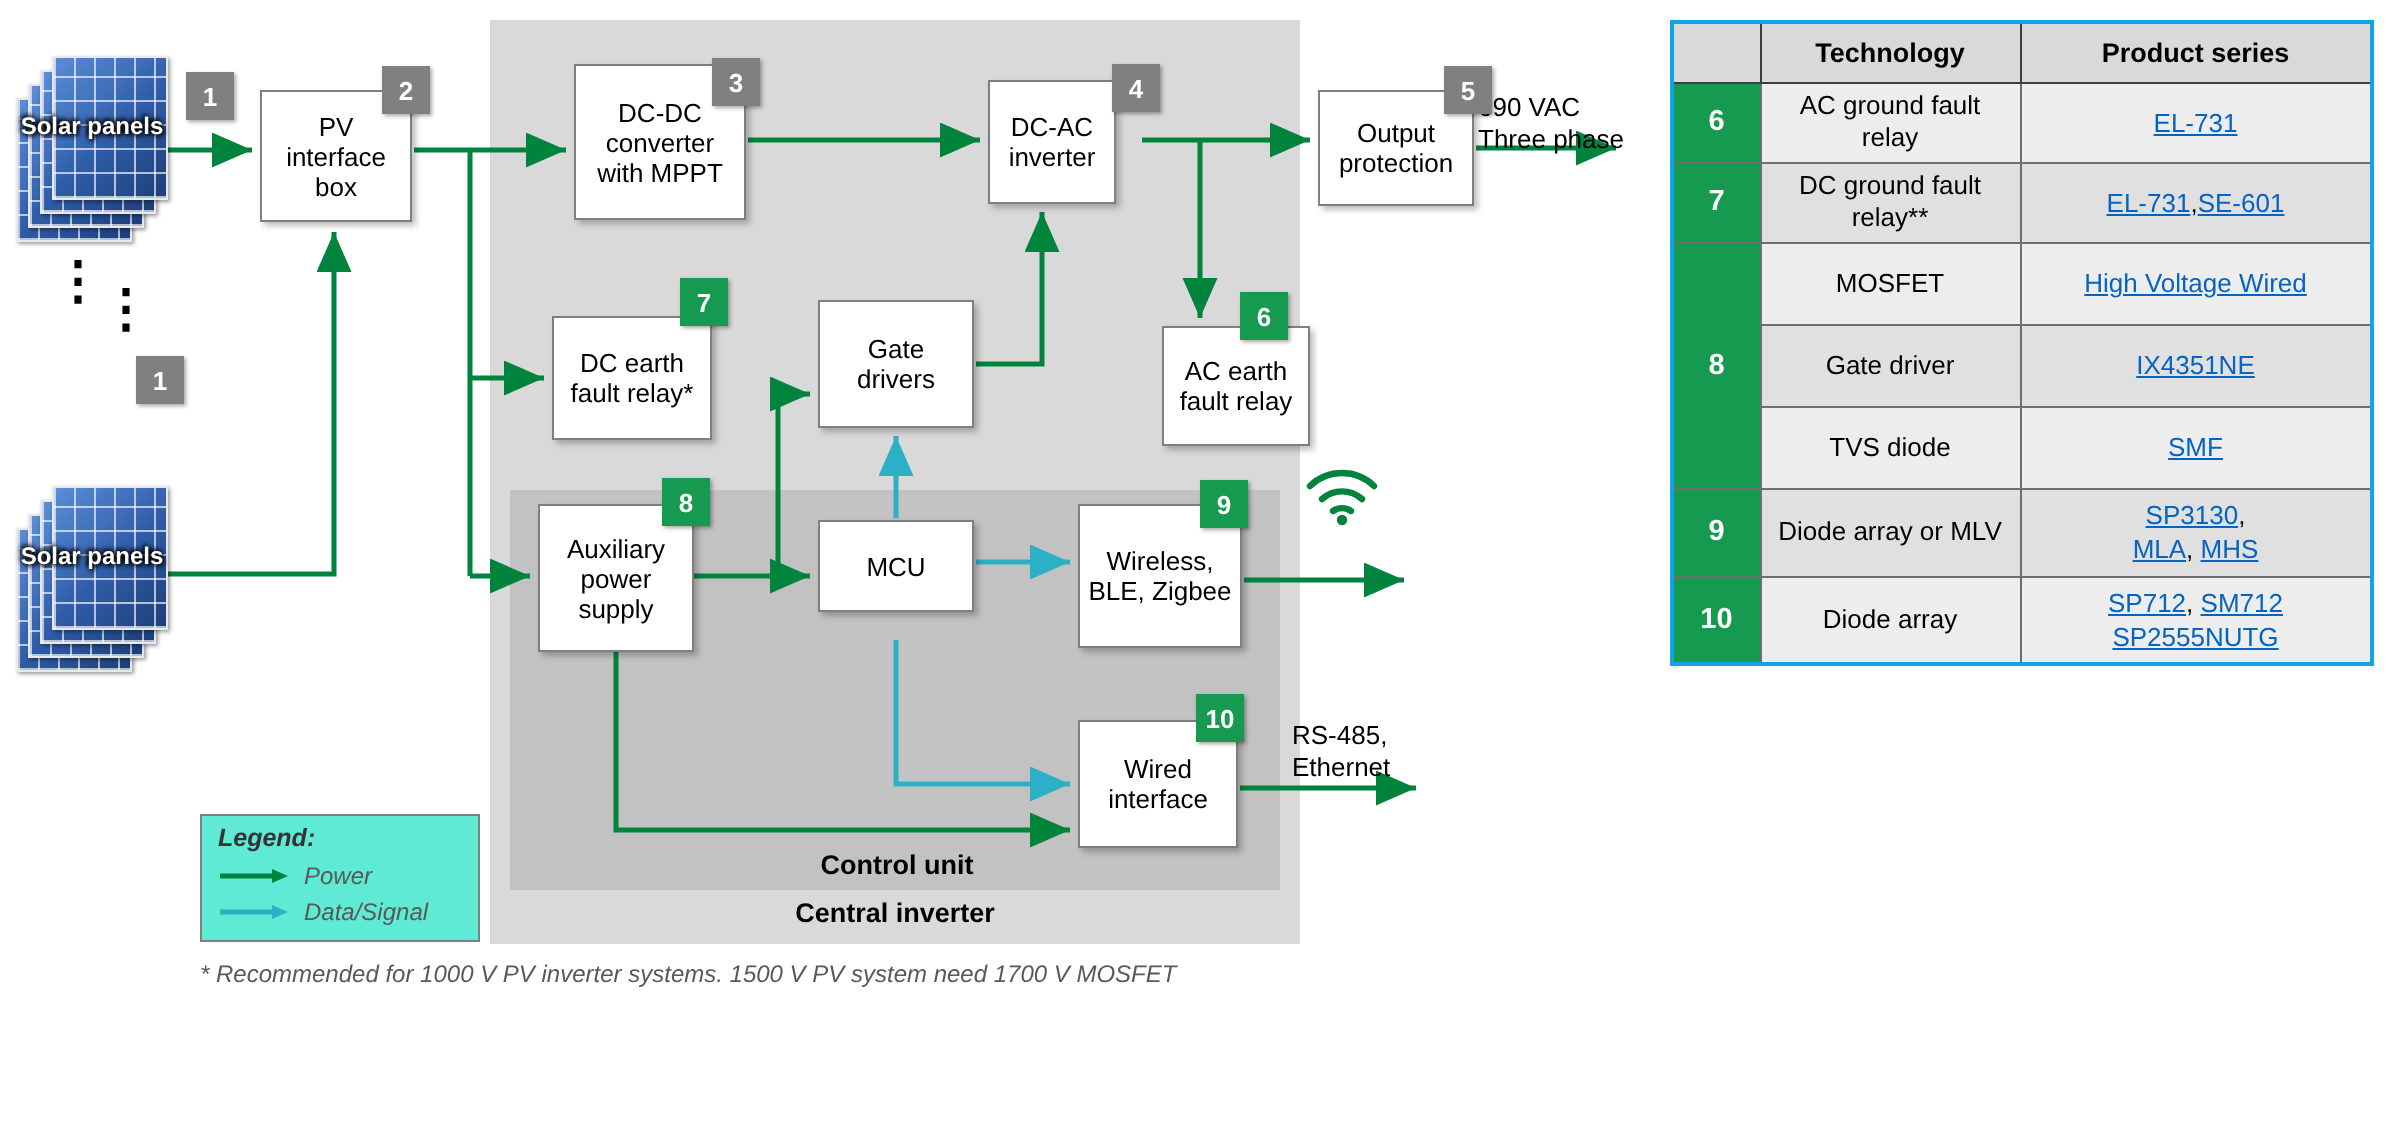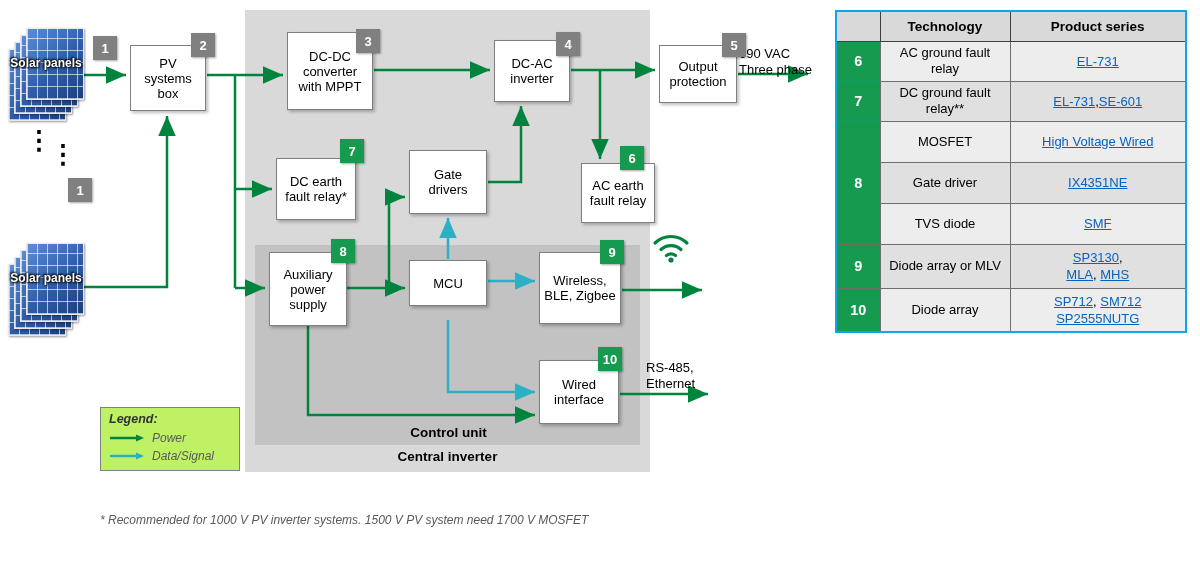--- a/index.html
+++ b/index.html
@@ -42,29 +42,29 @@
   .dots{position:absolute;font-size:26px;font-weight:bold;color:#000;z-index:2;line-height:20px;}
 
   
   .flabel{position:absolute;z-index:3;font-size:13px;line-height:16px;color:#000;}
   .zone-label{position:absolute;z-index:3;font-size:13.5px;font-weight:bold;color:#000;text-align:center;}
 
   
   .wifi{position:absolute;left:650px;top:230px;z-index:3;}
 
   
-  .legend{position:absolute;left:100px;top:407px;width:140px;height:64px;background:#bef264;
+  .legend{position:absolute;left:100px;top:407px;width:140px;height:64px;background:#5eead4;
           border:1px solid #808080;z-index:2;box-sizing:border-box;padding:4px 8px;}
   .legend-title{font-style:italic;font-weight:bold;font-size:12.5px;color:#333;margin-bottom:3px;}
   .legend-row{display:flex;align-items:center;gap:7px;height:18px;}
   .legend-row span{font-style:italic;font-size:12px;color:#595959;}
 
   
   .footnote{position:absolute;left:100px;width:640px;font-size:12px;font-style:italic;
-            color:#595959;z-index:2;margin-top:33px;}
+            color:#595959;z-index:2;}
   .fn1{top:480px;} .fn2{top:496px;}
 
   
   .tablewrap{position:absolute;left:835px;top:10px;z-index:2;}
   .ptable{border-collapse:collapse;width:352px;font-size:13px;border:2px solid #0ea5e9;}
   .ptable th,.ptable td{border:1px solid #6e6e6e;padding:2px 5px;box-sizing:border-box;}
   .ptable th{background:#d9d9d9;font-weight:bold;font-size:13.5px;height:30px;color:#000;border-color:#3f3f3f;}
   td.num{background:#169A4F;color:#fff;font-weight:bold;width:44px;text-align:center;font-size:14.5px;}
   td.tech{width:130px;text-align:center;color:#000;line-height:16px;}
   td.prod{width:176px;text-align:center;line-height:17px;}
@@ -126,26 +126,26 @@
     <div class="panel p1"></div>
     <div class="panel p2"></div>
     <div class="panel p3"></div>
     <div class="panel p4"></div>
     <div class="solar-label">Solar panels</div>
   </div>
   <div class="dots" style="left:26px;top:130px;">⋮</div>
   <div class="dots" style="left:50px;top:144px;">⋮</div>
 
   <div class="node" style="left:130px;top:45px;width:76px;height:66px;">
-    <span>PV systems box</span>
+    <span>PV interface box</span>
   </div>
   <div class="node" style="left:287px;top:32px;width:86px;height:78px;">
     <span>DC-DC converter with MPPT</span>
   </div>
-  <div class="node" style="left:494px;top:40px;width:76px;height:62px;">
+  <div class="node" style="left:494px;top:40px;width:64px;height:62px;">
     <span>DC-AC inverter</span>
   </div>
   <div class="node" style="left:276px;top:158px;width:80px;height:62px;">
     <span>DC earth fault relay*</span>
   </div>
   <div class="node" style="left:659px;top:45px;width:78px;height:58px;">
     <span>Output protection</span>
   </div>
   <div class="node" style="left:409px;top:150px;width:78px;height:64px;">
     <span>Gate drivers</span>

